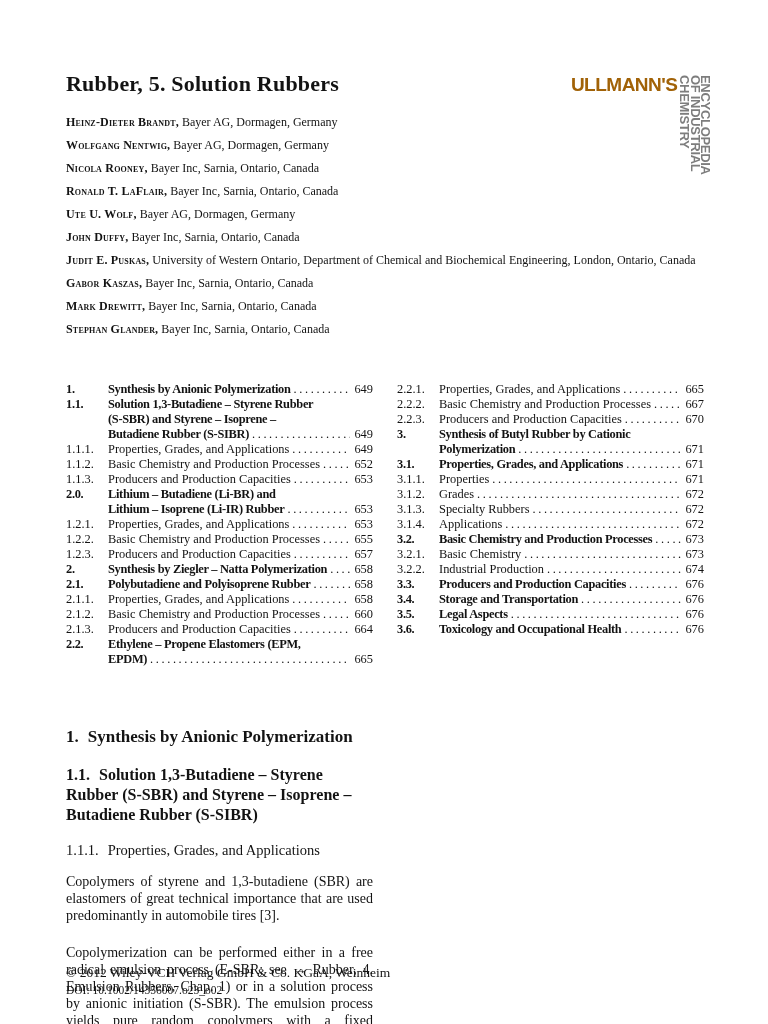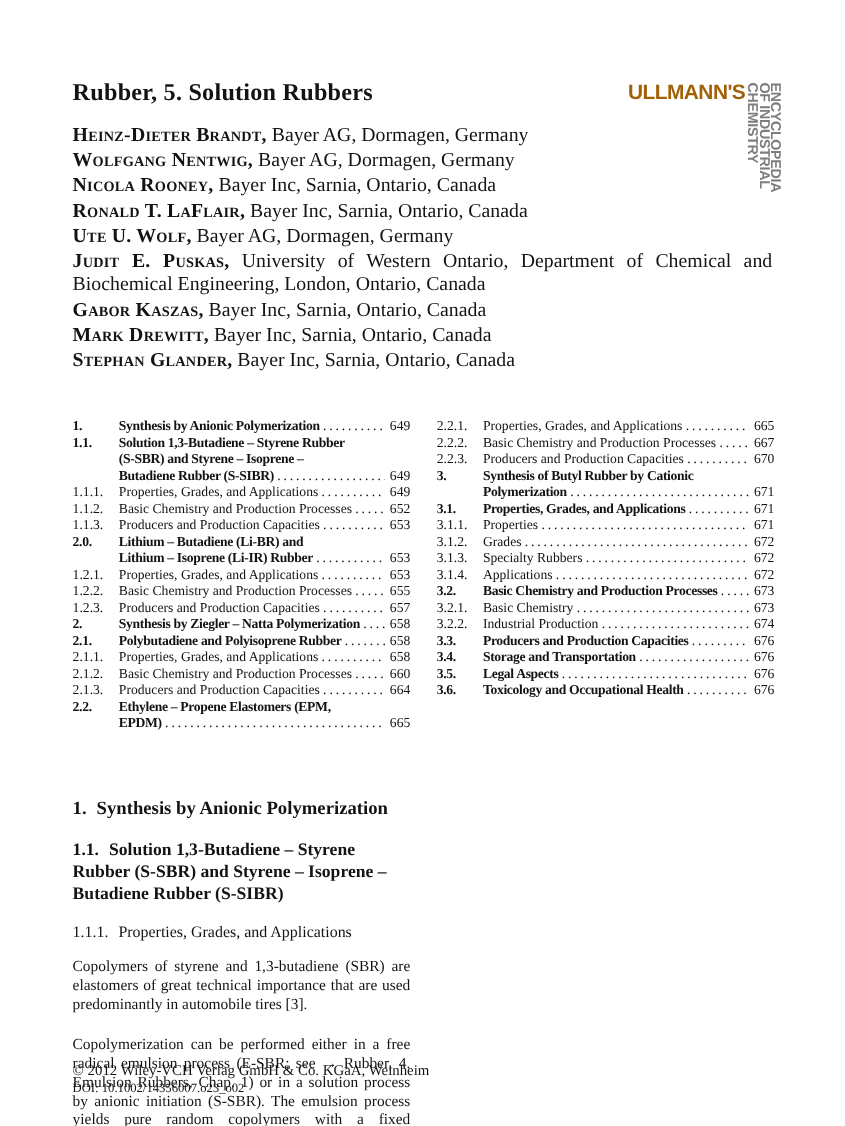--- a/index.html
+++ b/index.html
@@ -30,21 +30,21 @@
   .logo-vertical {
     writing-mode: vertical-rl;
     height: 148px; margin-top: 1px; margin-left: 1px;
     font-size: 13px; line-height: 10.5px; font-weight: bold;
     letter-spacing: -0.3px;
     color: #7d7d7d; 
   }
 
   
   .authors { margin-top: 16px; width: 636px; }
-  .author { margin: 0 0 2px 0; font-size: 18px; line-height: 21px; text-align: justify; }
+  .author { margin: 0 0 2px 0; font-size: 12px; line-height: 21px; text-align: justify; }
   .author-name { font-variant: small-caps; font-weight: bold; letter-spacing: 0.2px; }
 
   
   .toc { display: flex; gap: 24px; margin-top: 42px; font-size: 12.4px; line-height: 15px; }
   .toc-col { width: 307px; }
   .toc-entry { display: flex; }
   .toc-num { flex: 0 0 42px; }
   .toc-text { flex: 1 1 auto; min-width: 0; }
   .toc-lastline { display: flex; align-items: baseline; }
   .toc-title { white-space: nowrap; flex: 0 1 auto; }
@@ -104,20 +104,22 @@
 
         <p class="author"><span class="author-name">Nicola Rooney,</span>
           <span class="author-affiliation">Bayer Inc, Sarnia, Ontario, Canada</span></p>
 
         <p class="author"><span class="author-name">Ronald T. LaFlair,</span>
           <span class="author-affiliation">Bayer Inc, Sarnia, Ontario, Canada</span></p>
 
         <p class="author"><span class="author-name">Ute U. Wolf,</span>
           <span class="author-affiliation">Bayer AG, Dormagen, Germany</span></p>
 
+        <p class="author"><span class="author-name">John Duffy,</span>
+          <span class="author-affiliation">Bayer Inc, Sarnia, Ontario, Canada</span></p>
 
         <p class="author"><span class="author-name">Judit E. Puskas,</span>
           <span class="author-affiliation">University of Western Ontario, Department of Chemical and Biochemical Engineering, London, Ontario, Canada</span></p>
 
         <p class="author"><span class="author-name">Gabor Kaszas,</span>
           <span class="author-affiliation">Bayer Inc, Sarnia, Ontario, Canada</span></p>
 
         <p class="author"><span class="author-name">Mark Drewitt,</span>
           <span class="author-affiliation">Bayer Inc, Sarnia, Ontario, Canada</span></p>
 

